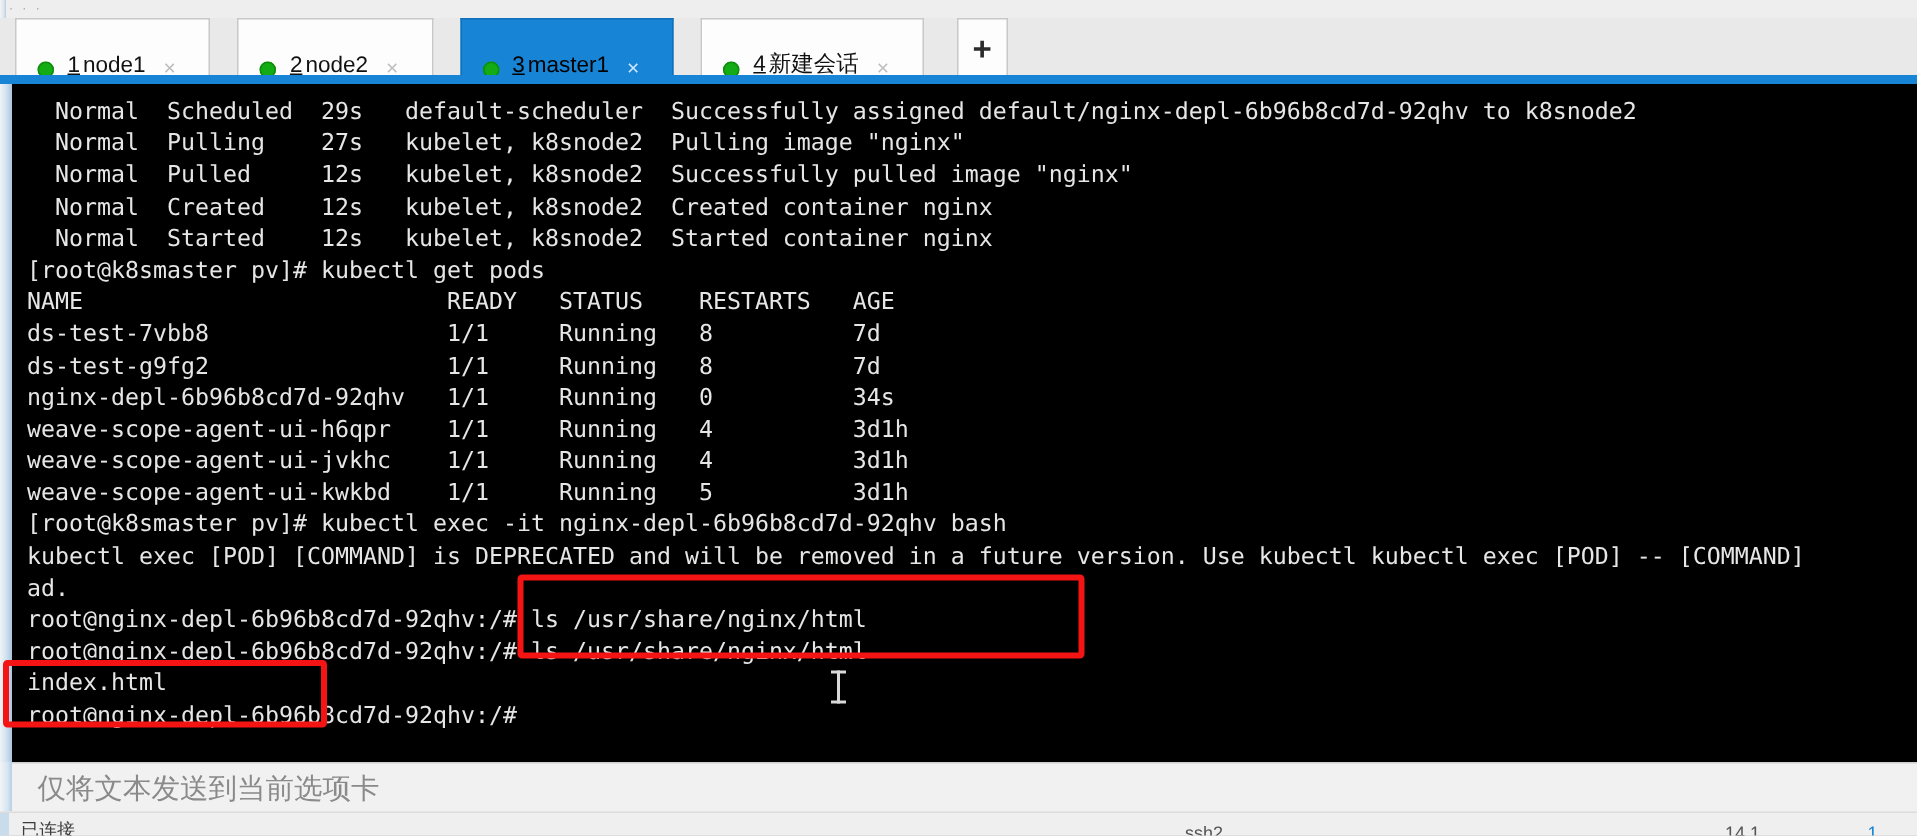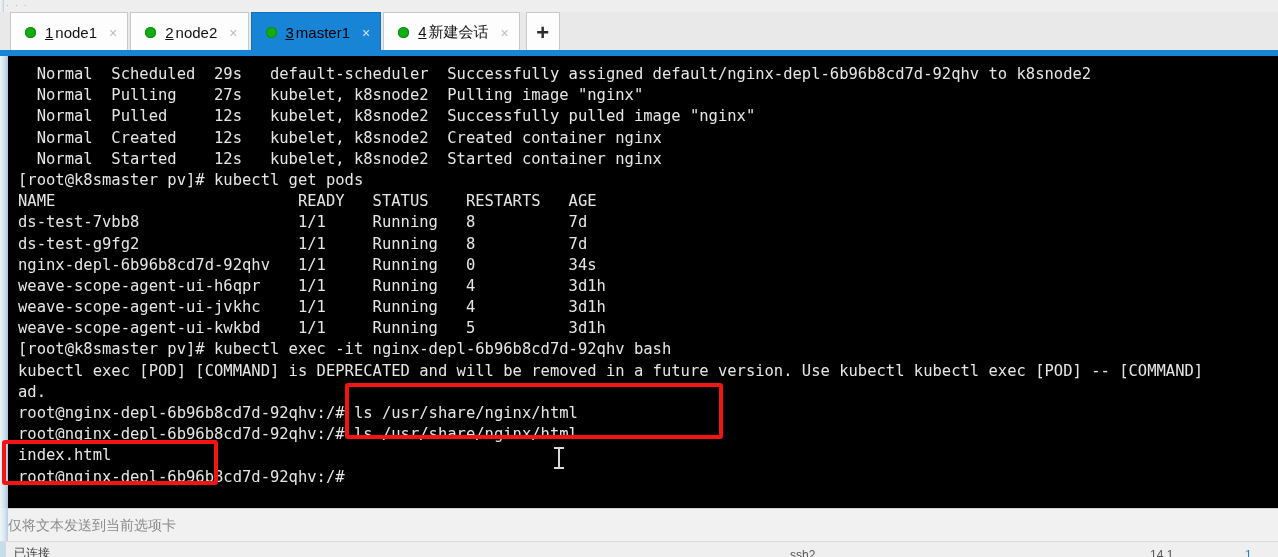--- a/index.html
+++ b/index.html
@@ -55,26 +55,26 @@
     left: 10px; top: 0;
     height: 42px;
     display: flex;
     align-items: flex-start;
   }
   .tab {
     position: relative;
     height: 40px;
     box-sizing: border-box;
     display: flex;
-    align-items: center;
-    padding: 0 10px 0 14px;
+    align-items: flex-end;
+    padding: 0 22px 0 14px;
     background: #fdfdfd;
     border: 1px solid #c8c8c8;
     border-bottom: none;
-    margin-right: 2px;
+    margin-right: 18px;
     cursor: default;
     min-width: 118px;
   }
   .tab.active {
     background: #1784d6;
     border-color: #1070bb;
   }
   .tab .dot {
     width: 11px; height: 11px;
     border-radius: 50%;
@@ -200,22 +200,22 @@
   .sendbar {
     position: absolute;
     left: 8px; top: 508px;
     width: 1270px; height: 33px;
     background: #f1f1f1;
     border-top: 1px solid #cfcfcf;
     display: flex;
     align-items: center;
   }
   .sendbar .hint {
-    margin-left: 0;
-    font-size: 14px;
+    margin-left: 17px;
+    font-size: 19px;
     color: #8a8a8a;
     font-family: "Liberation Sans", sans-serif;
   }
   .sendbar-left-edge {
     position: absolute;
     left: 0; top: 508px;
     width: 8px; height: 33px;
     background: linear-gradient(to right,#f3f5f7 0%, #d8e6f2 60%, #b6cfe3 100%);
   }
 

